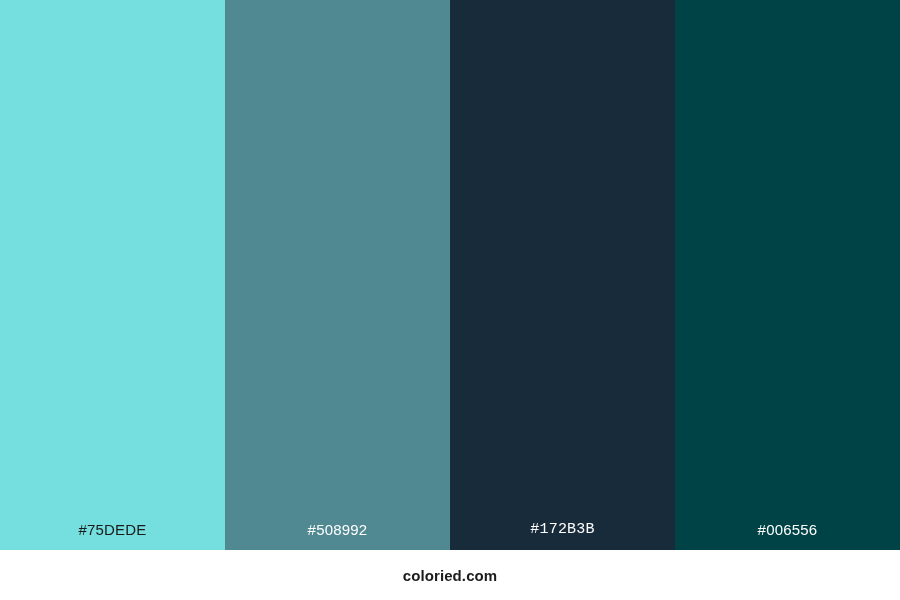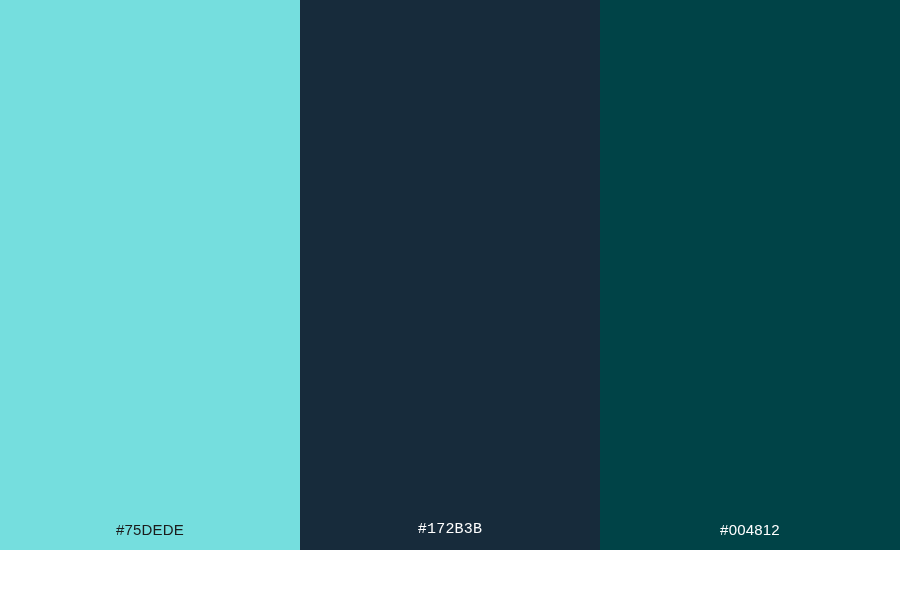--- a/index.html
+++ b/index.html
@@ -72,26 +72,32 @@
 <body>
 
 <div id="palette-page" style="background-color: rgb(255, 255, 255);">
 
   <div id="swatch-strip">
 
     <div class="swatch" style="background-color: rgb(117, 222, 222);">
       <span class="swatch-label label-dark" style="color: rgb(27, 27, 27);">#75DEDE</span>
     </div>
 
+    <div class="swatch" style="background-color: rgb(80, 137, 146);">
+      <span class="swatch-label label-light" style="color: rgb(255, 255, 255);">#508992</span>
+    </div>
 
     <div class="swatch" style="background-color: rgb(23, 43, 59); font-family: Liberation Mono, monospace;">
       <span class="swatch-label label-light" style="color: rgb(255, 255, 255);">#172B3B</span>
     </div>
 
     <div class="swatch" style="background-color: rgb(0, 67, 71);">
-      <span class="swatch-label label-light" style="color: rgb(255, 255, 255);">#004812</span>
+      <span class="swatch-label label-light" style="color: rgb(255, 255, 255);">#006556</span>
     </div>
 
 
   </div>
 
+  <div id="site-footer" style="background-color: rgb(255, 255, 255);">
+    <span id="site-footer-text" style="color: rgb(27, 27, 27);">coloried.com</span>
+  </div>
 
 </div>
 
 </body></html>

